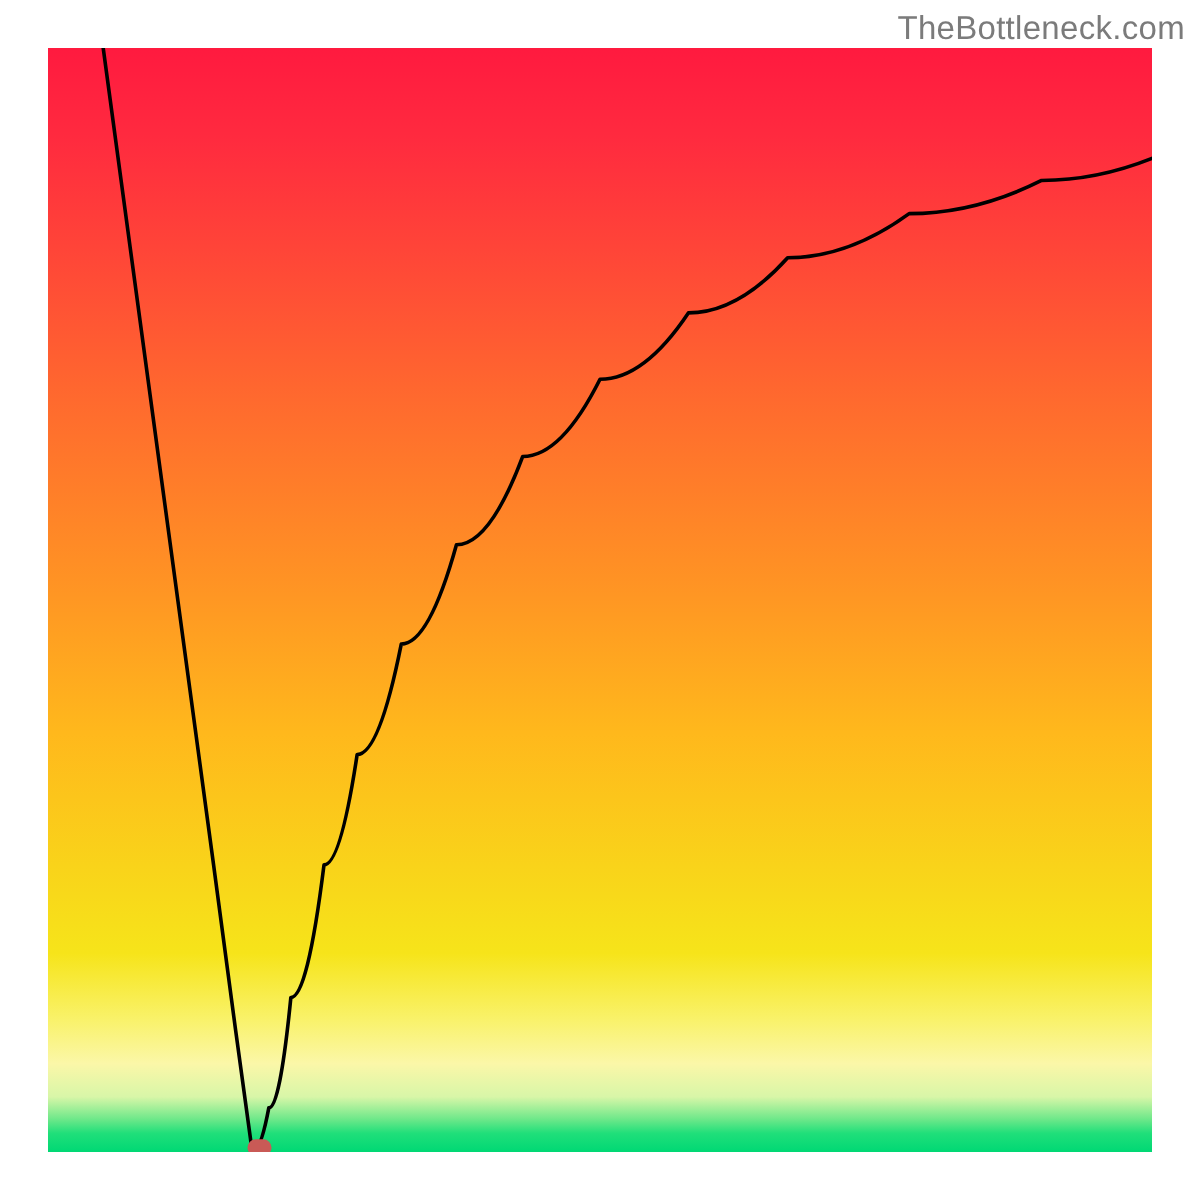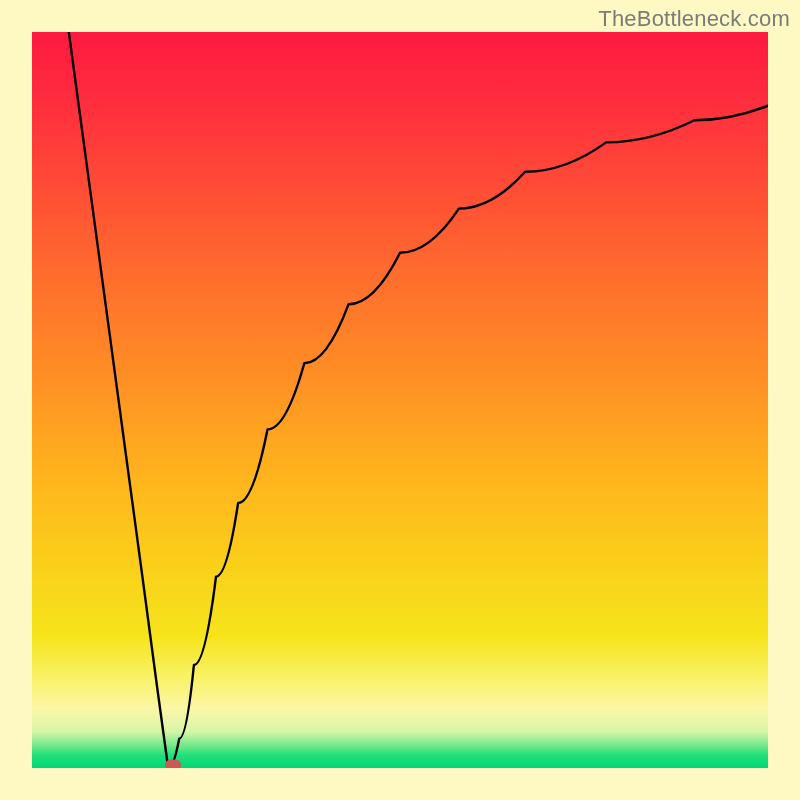--- a/index.html
+++ b/index.html
@@ -8,21 +8,21 @@
     width: 800px;
     height: 800px;
     overflow: hidden;
     background: #000;
     font-family: Arial, Helvetica, sans-serif;
   }
   .frame {
     position: relative;
     width: 800px;
     height: 800px;
-    background: #fef9c3;
+    background: #ffffff;
   }
   .plot {
     position: absolute;
     left: 32px;
     top: 32px;
     width: 736px;
     height: 736px;
     overflow: hidden;
     background: linear-gradient(
       to bottom,

